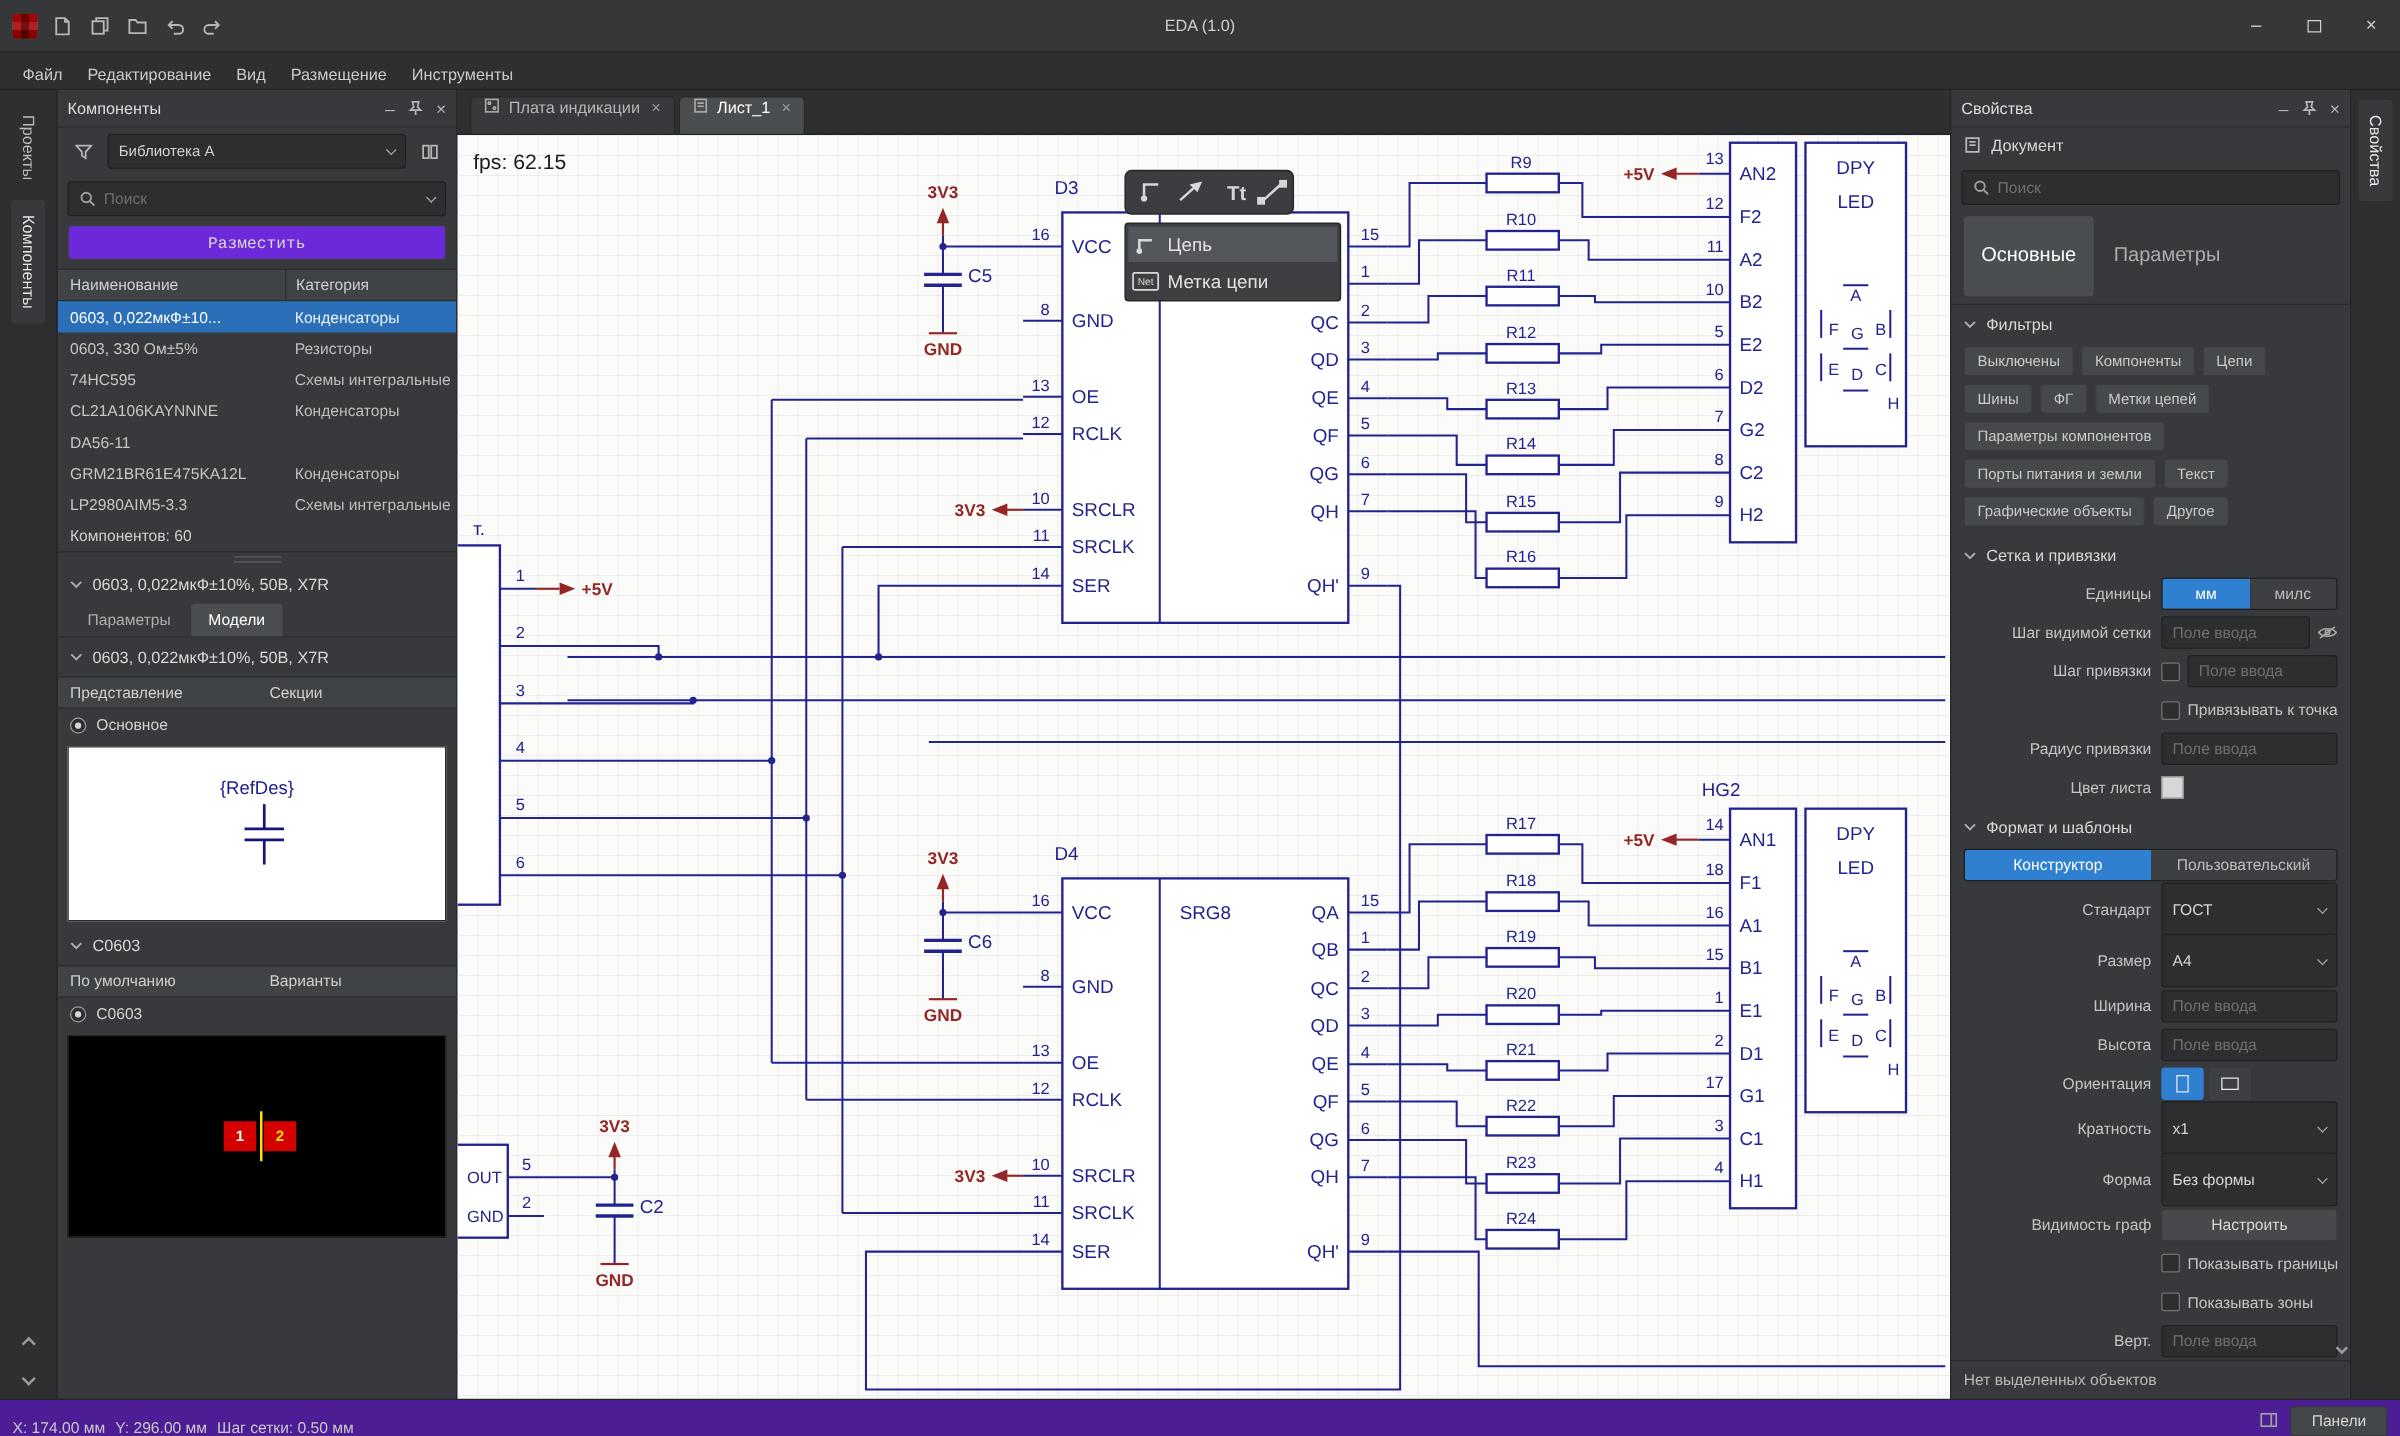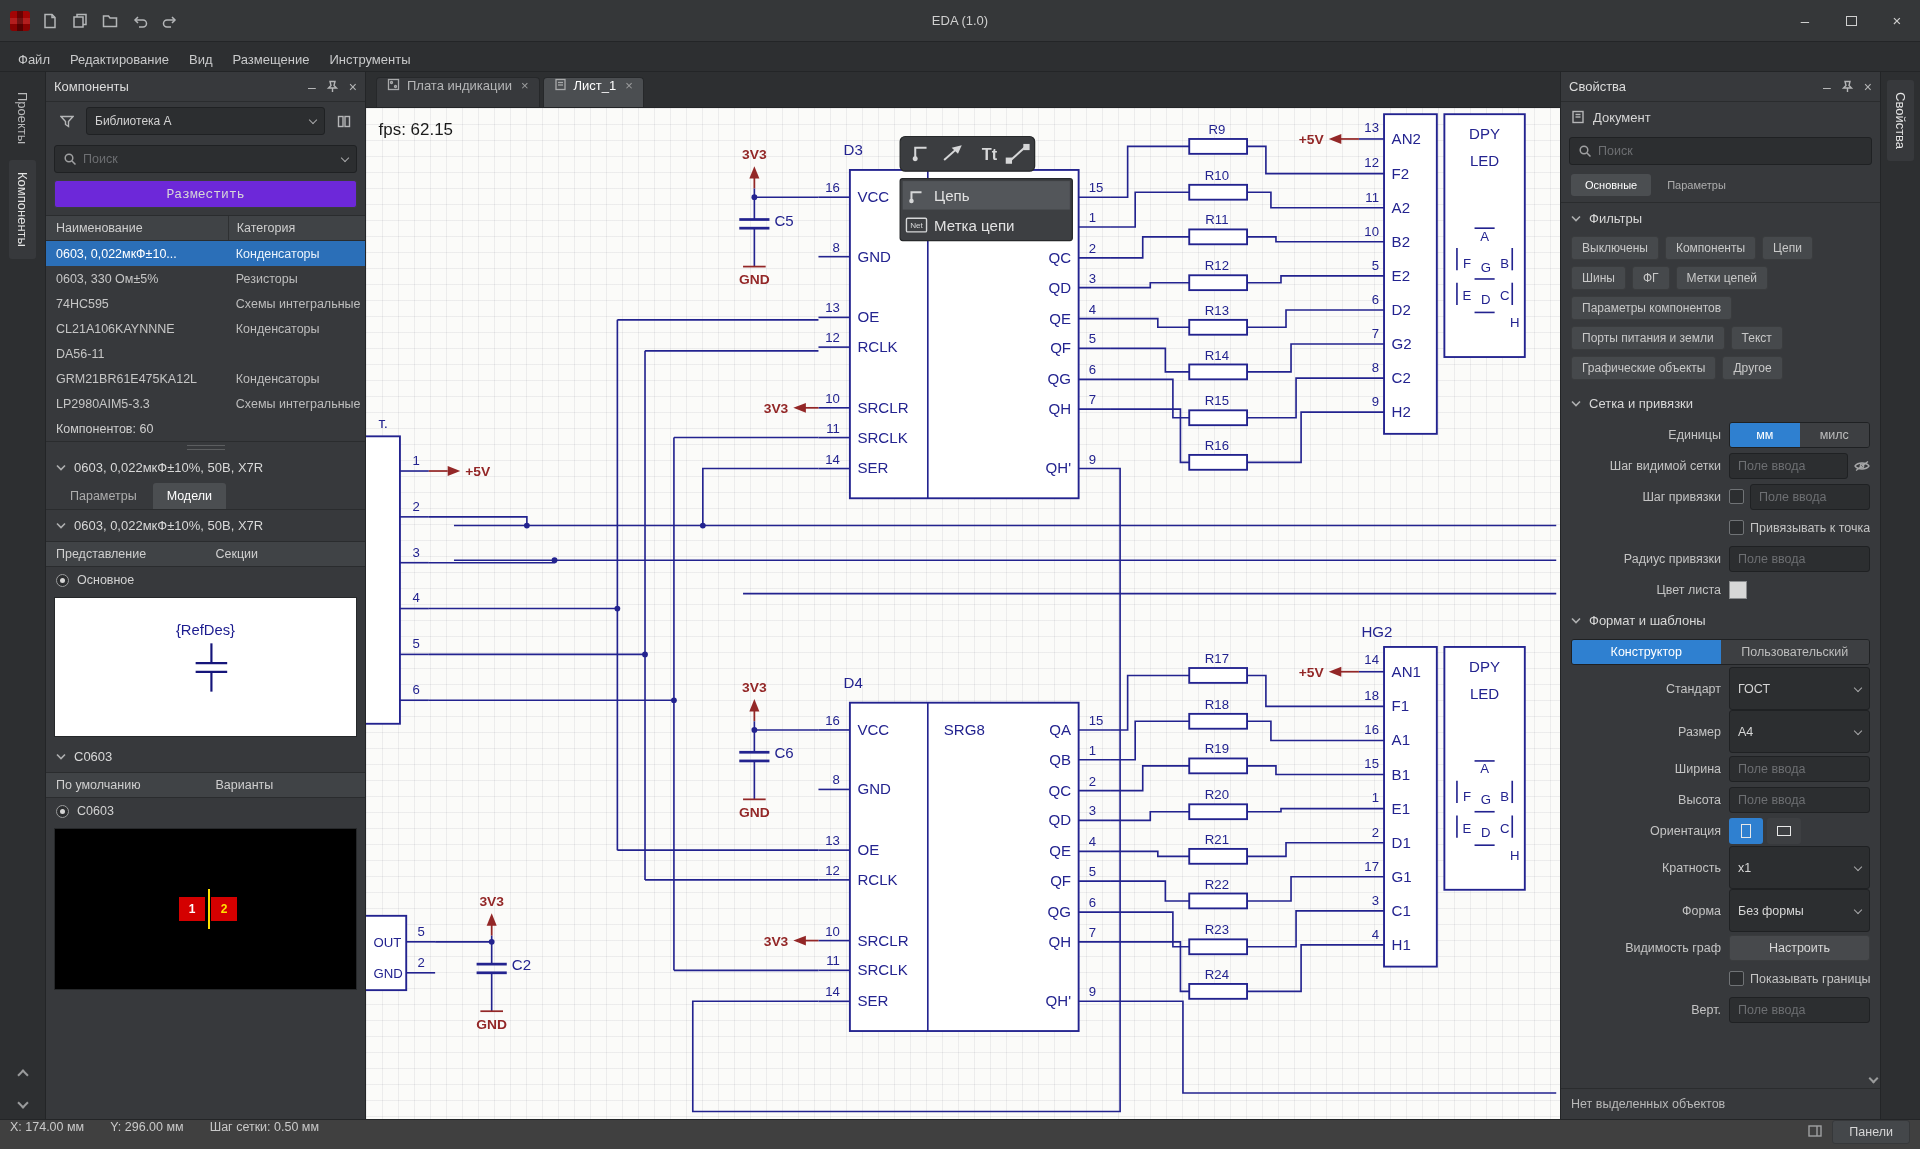--- a/index.html
+++ b/index.html
@@ -116,21 +116,21 @@
 .mnet{fill:#d6d7d8;font-size:6.5px;font-family:"Liberation Sans",sans-serif}
 .tic{stroke:#d6d7d8;fill:none;stroke-width:1.6}
 .tic2{stroke:#d6d7d8;fill:none;stroke-width:1.1}
 .ticf{fill:#d6d7d8}
 .tict{fill:#d6d7d8;font-size:13px;font-weight:bold;font-family:"Liberation Sans",sans-serif}
 
 
 .doc-row{display:flex;align-items:center;gap:8px;height:30px;padding:0 10px;font-size:13px;color:#d6d6d6}
 .doc-row svg{stroke:#b5b6b7;fill:none;stroke-width:1.4}
 .ptabs{display:flex;gap:2px;padding:4px 10px 6px;border-bottom:1px solid #2a2c2e}
-.ptab{padding:5px 14px;font-size:11px;color:#adadad;border-radius:3px}
+.ptab{padding:23px 14px;font-size:16px;color:#adadad;border-radius:3px}
 .ptab.active{background:#4b4e51;color:#fff}
 .chips{display:flex;flex-wrap:wrap;gap:6px;padding:2px 10px 8px}
 .chip{background:#46494c;border:1px solid #3a3c3e;border-radius:3px;padding:4px 10px;font-size:12px;color:#c9c9c9;white-space:nowrap}
 .prow{display:flex;align-items:center;min-height:31px;padding:0 10px;gap:8px}
 .plabel{flex:0 0 150px;text-align:right;font-size:12.5px;color:#c4c4c4}
 .pctrl{flex:1;display:flex;align-items:center;gap:6px;min-width:0}
 .pinput{flex:1;height:26px;background:#2c2e30;border:1px solid #1f2123;border-radius:3px;color:#d8d8d8;padding:0 8px;font-size:12.5px;font-family:inherit;min-width:0}
 .seg{flex:1;display:flex;border-radius:3px;overflow:hidden;border:1px solid #1f2123}
 .seg span{flex:1;text-align:center;padding:5px 0;font-size:12.5px;background:#3d3f42;color:#bdbdbd}
 .seg span.on{background:#2f80d0;color:#fff}
@@ -144,21 +144,21 @@
 .obtn.on{background:#2f80d0}
 .obtn i{display:block;border:1.5px solid #e8e8e8;background:transparent}
 .obtn .port{width:10px;height:14px}
 .obtn .land{width:14px;height:10px}
 .conf-btn{flex:1;height:26px;background:#47494c;border:1px solid #3a3c3e;border-radius:3px;color:#d8d8d8;font-size:12.5px;font-family:inherit}
 .props-footer{margin-top:auto;border-top:1px solid #2a2c2e;padding:8px 10px;font-size:12.5px;color:#b9b9b9}
 .props-scroll-dn{position:absolute;right:3px;bottom:34px}
 .props-scroll-dn i{border:solid #9a9b9c;border-width:0 2px 2px 0;padding:2.5px;display:inline-block;transform:rotate(45deg)}
 
 
-.statusbar{height:30px;background:#404040;border-top:1px solid #232527;display:flex;align-items:flex-start;padding:0 10px;gap:26px;font-size:12.5px;color:#c9c9c9;flex:0 0 30px}
+.statusbar{height:30px;background:#4c1d95;border-top:1px solid #232527;display:flex;align-items:flex-end;padding:0 10px;gap:8px;font-size:12.5px;color:#c9c9c9;flex:0 0 30px}
 .sb-right{margin-left:auto;display:flex;align-items:center;gap:10px}
 .panels-btn{background:#44474a;border:1px solid #36383a;border-radius:3px;padding:4px 16px;color:#d6d6d6;font-size:12.5px;font-family:inherit}
 .sb-icon svg{stroke:#9fa0a1;fill:none;stroke-width:1.4}
 </style>
 </head>
 <body>
 
 <div class="window">
 
   <div class="titlebar">
@@ -950,20 +950,27 @@
           </span>
       </div>
       <div class="prow">
         <span class="plabel"></span>
         <span class="pctrl">
           <span class="cb"></span>
           <span style="font-size:12.5px;color:#c4c4c4;white-space:nowrap;overflow:hidden">Показывать границы л...</span>
         </span>
       </div>
       <div class="prow">
+        <span class="plabel"></span>
+        <span class="pctrl">
+          <span class="cb"></span>
+          <span style="font-size:12.5px;color:#c4c4c4">Показывать зоны</span>
+        </span>
+      </div>
+      <div class="prow">
         <span class="plabel">Верт.</span>
         <span class="pctrl">
             <input class="pinput" placeholder="Поле ввода" style="">
           </span>
       </div>
 
       <div class="props-footer">Нет выделенных объектов</div>
       <span class="props-scroll-dn"><i></i></span>
     </aside>
 

